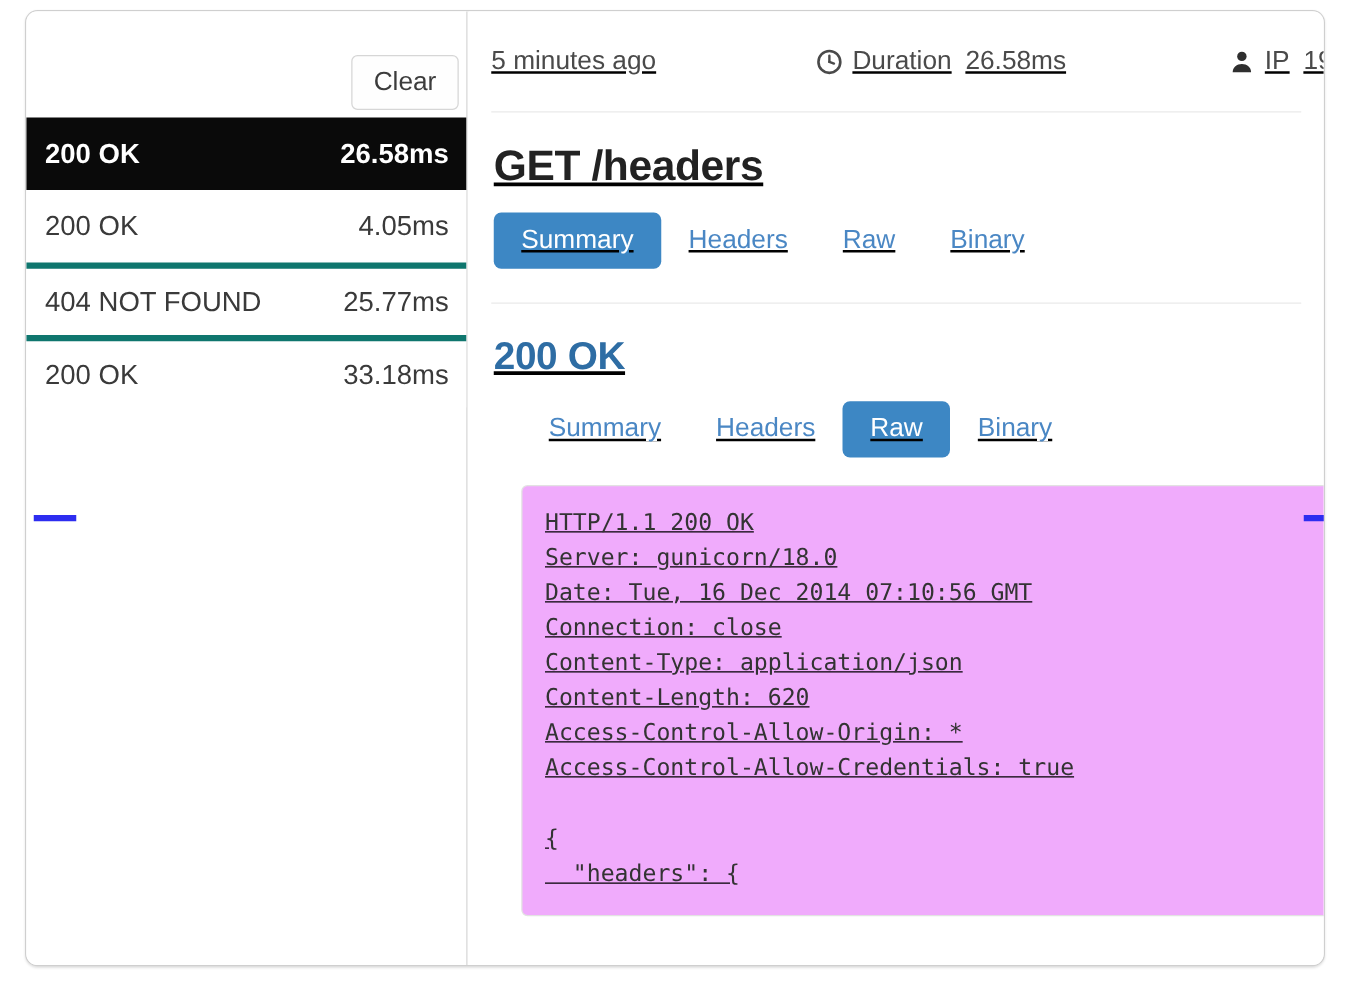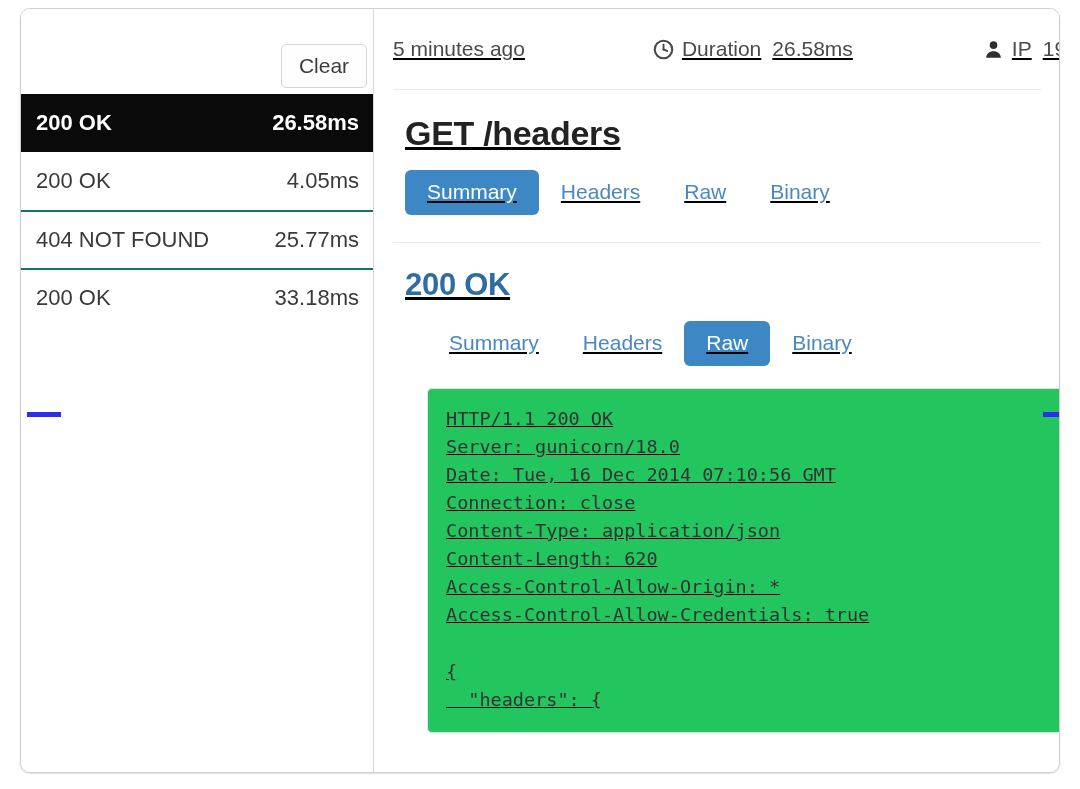--- a/index.html
+++ b/index.html
@@ -87,21 +87,21 @@
 
   .request-row {
     display: flex;
     align-items: center;
     justify-content: space-between;
     height: 58px;
     padding: 0 14px 0 15px;
     box-sizing: border-box;
     font-size: 22px;
     color: #3a3a3a;
-    border-top: 2px solid #0f766e;
+    border-top: 5px solid #0f766e;
     cursor: pointer;
     background: #ffffff;
   }
   .request-row:first-child { border-top: none; }
 
   .request-row.selected {
     background: #0a0a0a;
     color: #ffffff;
     font-weight: bold;
     border-top-color: #0a0a0a;
@@ -154,21 +154,21 @@
   .meta-label { margin-right: 11px; }
   .meta-value { }
 
   .hr {
     height: 1px;
     background: #eaeaea;
     margin: 0 18px 0 18px;
   }
 
   .section {
-    padding: 0 30px;
+    padding: 0 20px;
   }
 
   .section-title {
     font-size: 34px;
     font-weight: bold;
     color: #222222;
     letter-spacing: -0.3px;
     margin: 25px 0 0 0;
     line-height: 1.1;
   }
@@ -194,21 +194,21 @@
     line-height: 1.05;
     text-align: right;
   }
   .tab.active {
     background: #3d87c4;
     color: #ffffff;
   }
 
   .code-block {
     margin: 22px 0 0 22px;
-    background: #22c55e;
+    background: #f0abfc;
     border: 1px solid #e2e2e2;
     border-radius: 5px;
     padding: 16px 18px 18px 18px;
     font-family: "DejaVu Sans Mono", monospace;
     font-size: 18.5px;
     line-height: 1.52;
     color: #333333;
     white-space: pre;
     box-sizing: border-box;
     width: 660px;

